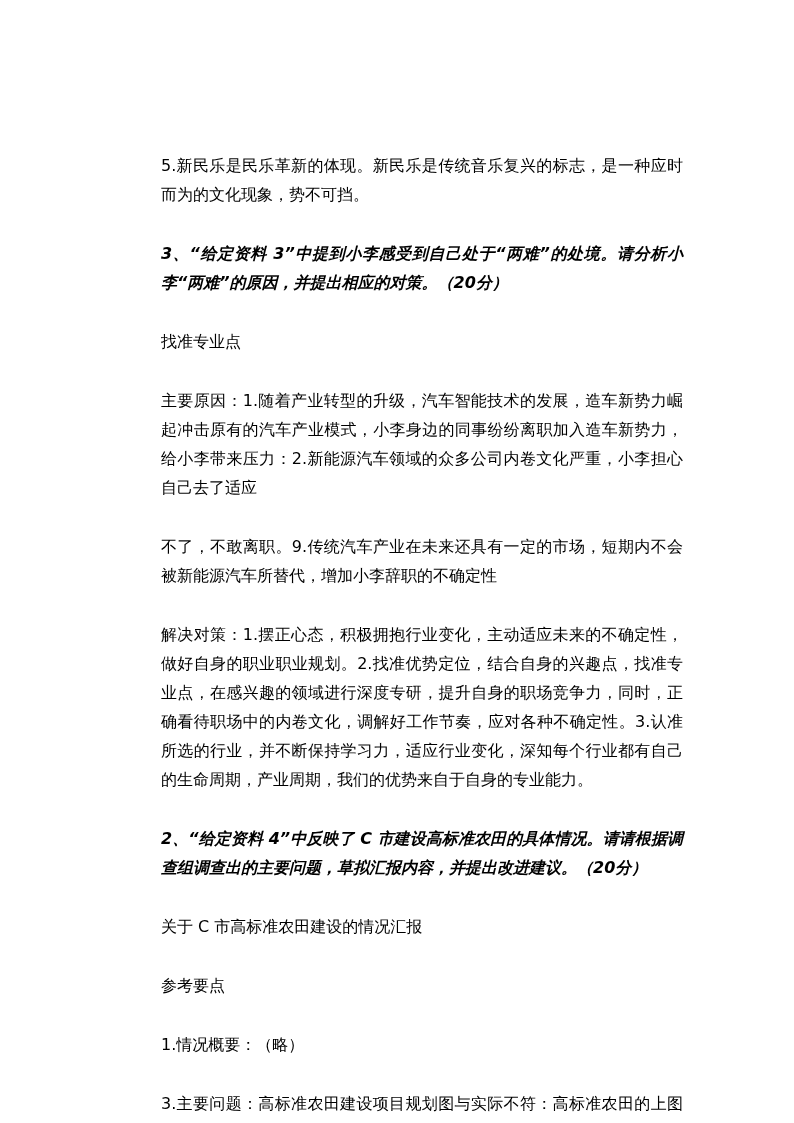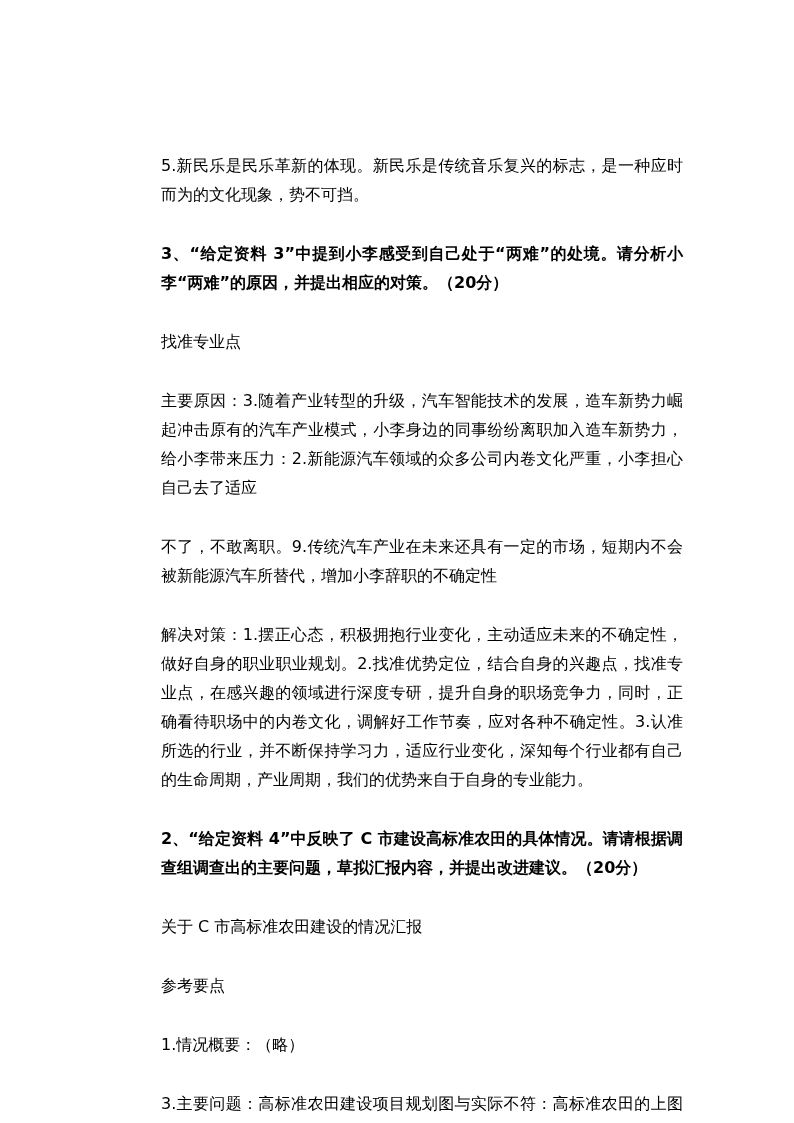--- a/index.html
+++ b/index.html
@@ -17,36 +17,36 @@
       position: absolute;
       left: 113px;
       top: 103px;
       width: 570px;
       font-size: 16px;
       line-height: 29px;
       text-align: justify;
       letter-spacing: 0;
     }
     p.block { margin: 0 0 6px 0; }
-    .heading { font-weight: 700; }
+    .heading { font-weight: 700; font-style: italic; }
     .gap { margin-top: 34px; }
   </style>
 </head>
 <body>
 
 <div class="page">
   <div class="content">
 
     <p class="block">5.新民乐是民乐革新的体现。新民乐是传统音乐复兴的标志，是一种应时而为的文化现象，势不可挡。</p>
 
     <p class="block heading gap">3、“给定资料 3”中提到小李感受到自己处于“两难”的处境。请分析小李“两难”的原因，并提出相应的对策。（20分）</p>
 
     <p class="block gap">找准专业点</p>
 
-    <p class="block">主要原因：3.随着产业转型的升级，汽车智能技术的发展，造车新势力崛起冲击原有的汽车产业模式，小李身边的同事纷纷离职加入造车新势力，给小李带来压力：2.新能源汽车领域的众多公司内卷文化严重，小李担心自己去了适应</p>
+    <p class="block">主要原因：1.随着产业转型的升级，汽车智能技术的发展，造车新势力崛起冲击原有的汽车产业模式，小李身边的同事纷纷离职加入造车新势力，给小李带来压力：2.新能源汽车领域的众多公司内卷文化严重，小李担心自己去了适应</p>
 
     <p class="block">不了，不敢离职。9.传统汽车产业在未来还具有一定的市场，短期内不会被新能源汽车所替代，增加小李辞职的不确定性</p>
 
     <p class="block">解决对策：1.摆正心态，积极拥抱行业变化，主动适应未来的不确定性，做好自身的职业职业规划。2.找准优势定位，结合自身的兴趣点，找准专业点，在感兴趣的领域进行深度专研，提升自身的职场竞争力，同时，正确看待职场中的内卷文化，调解好工作节奏，应对各种不确定性。3.认准所选的行业，并不断保持学习力，适应行业变化，深知每个行业都有自己的生命周期，产业周期，我们的优势来自于自身的专业能力。</p>
 
     <p class="block heading gap">2、“给定资料 4”中反映了 C 市建设高标准农田的具体情况。请请根据调查组调查出的主要问题，草拟汇报内容，并提出改进建议。（20分）</p>
 
     <p class="block">关于 C 市高标准农田建设的情况汇报</p>
 
     <p class="block gap">参考要点</p>

